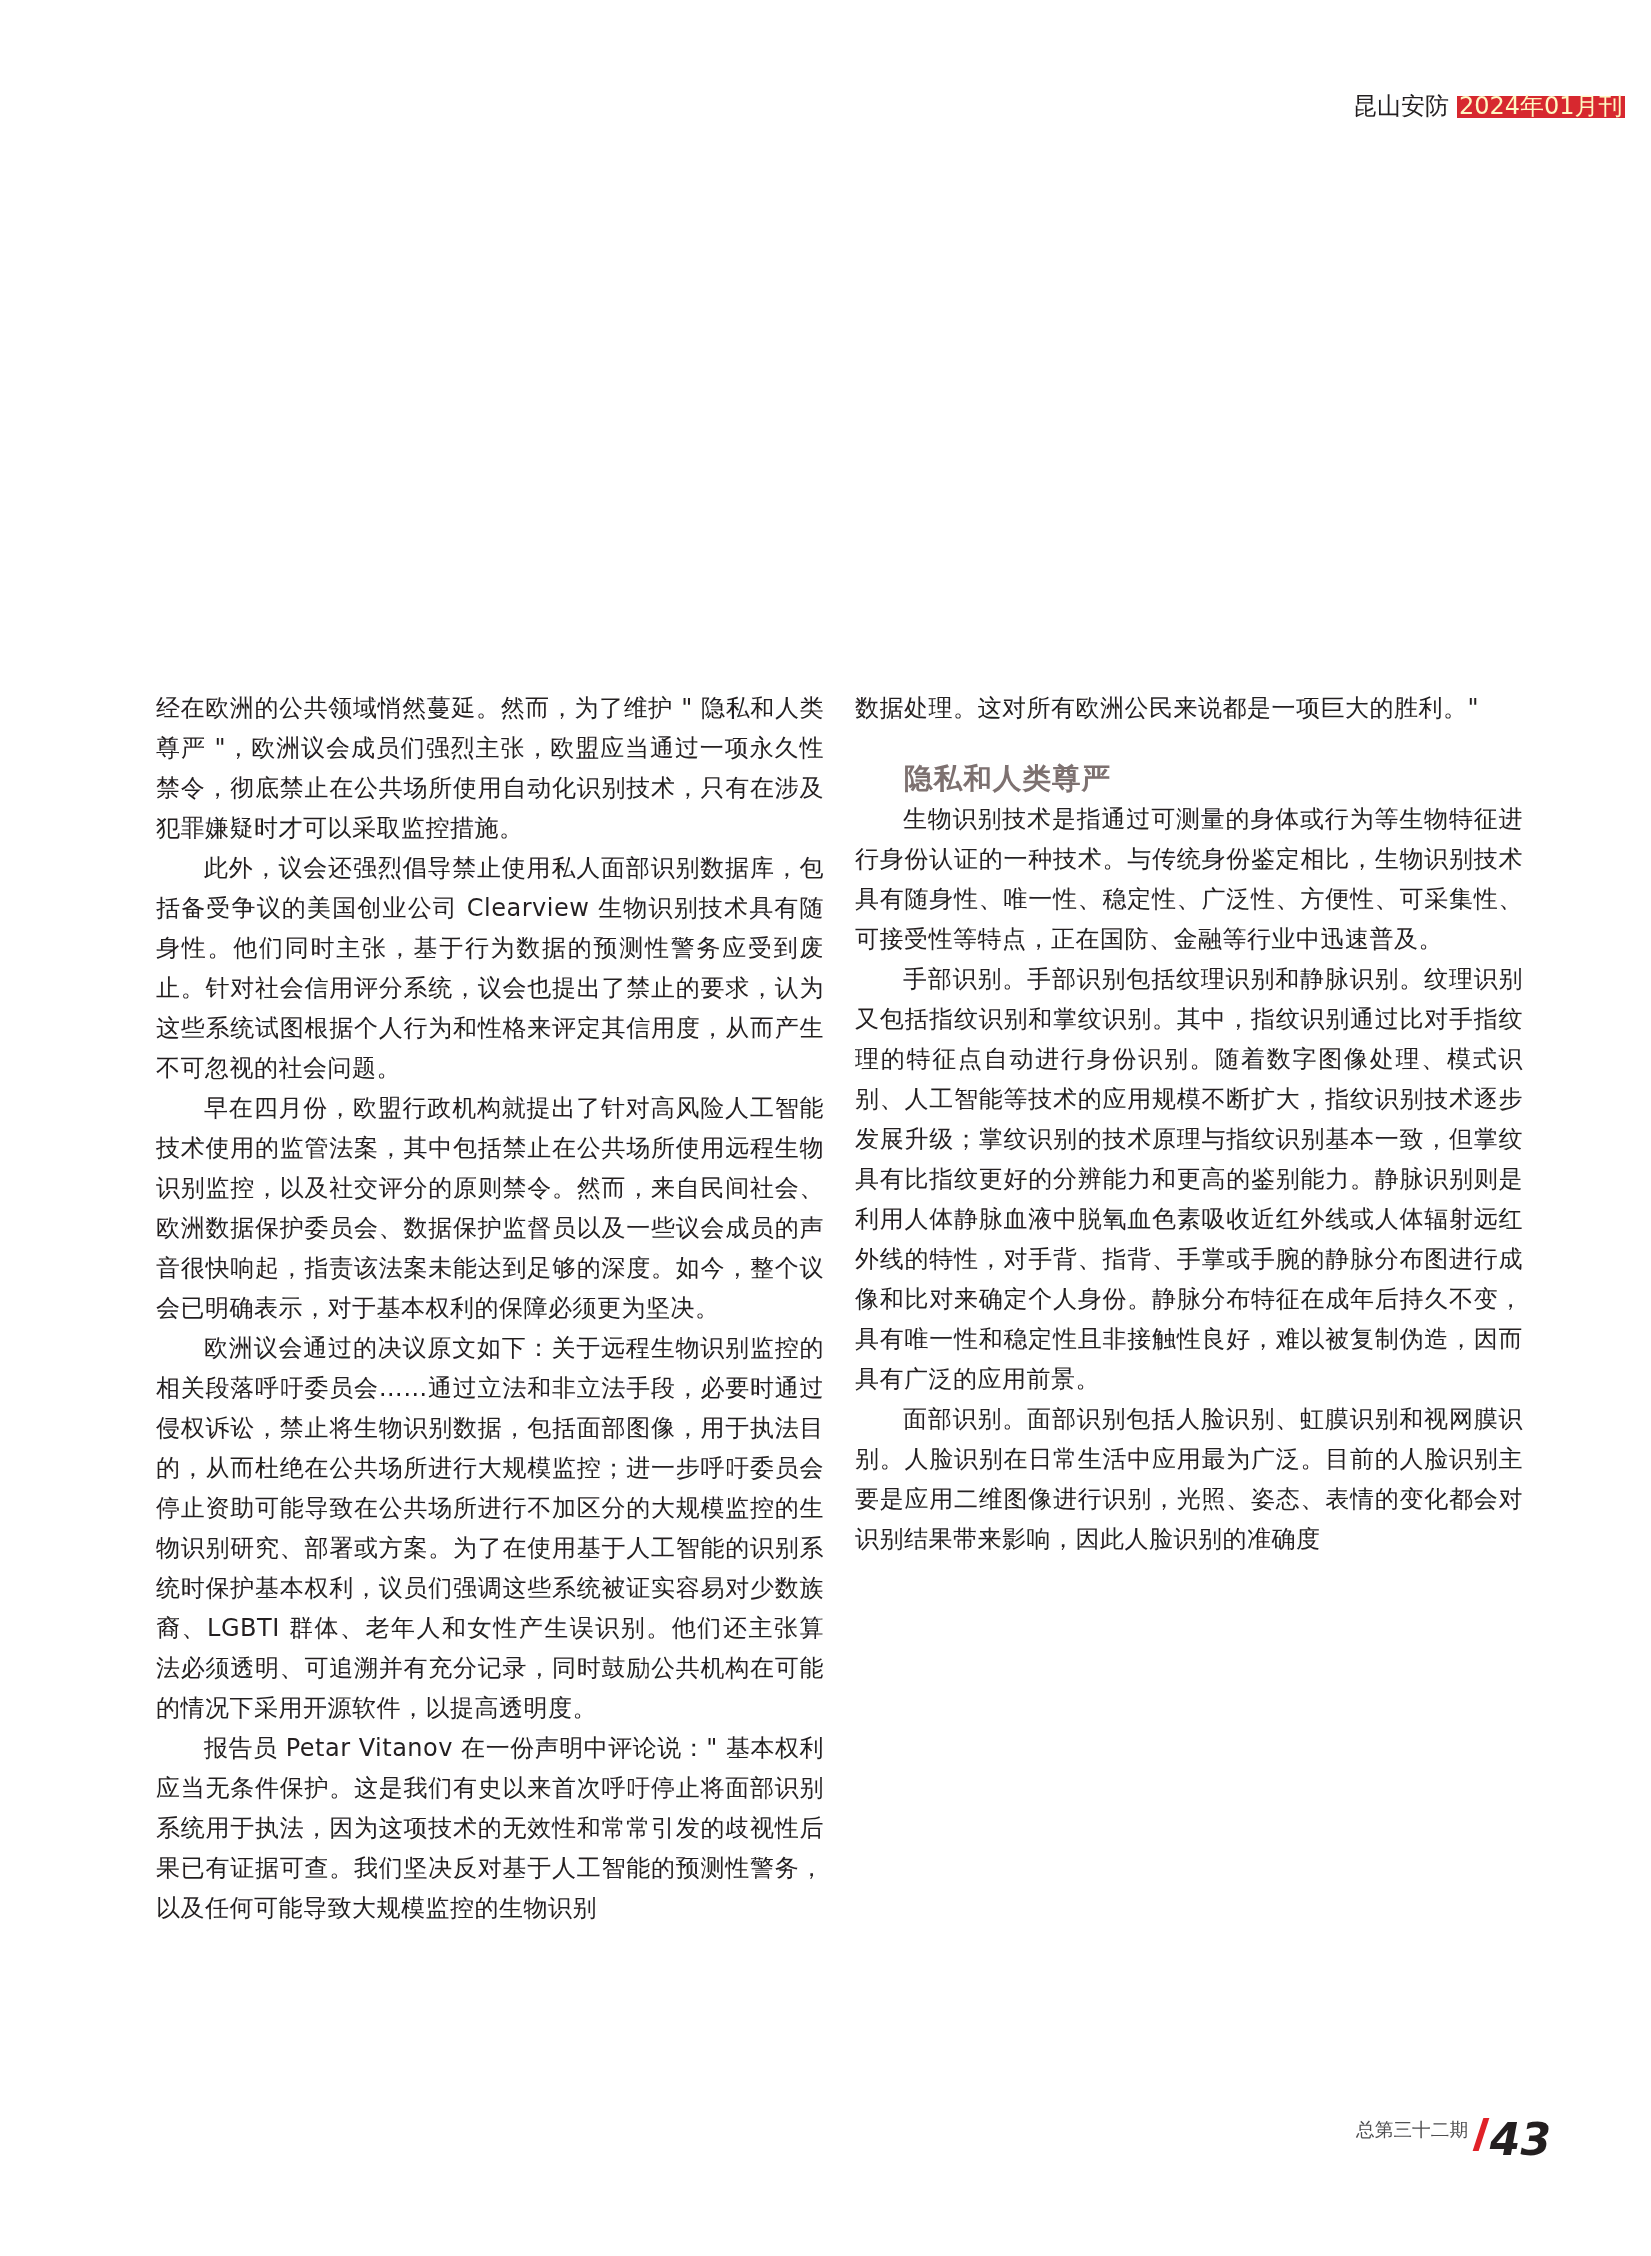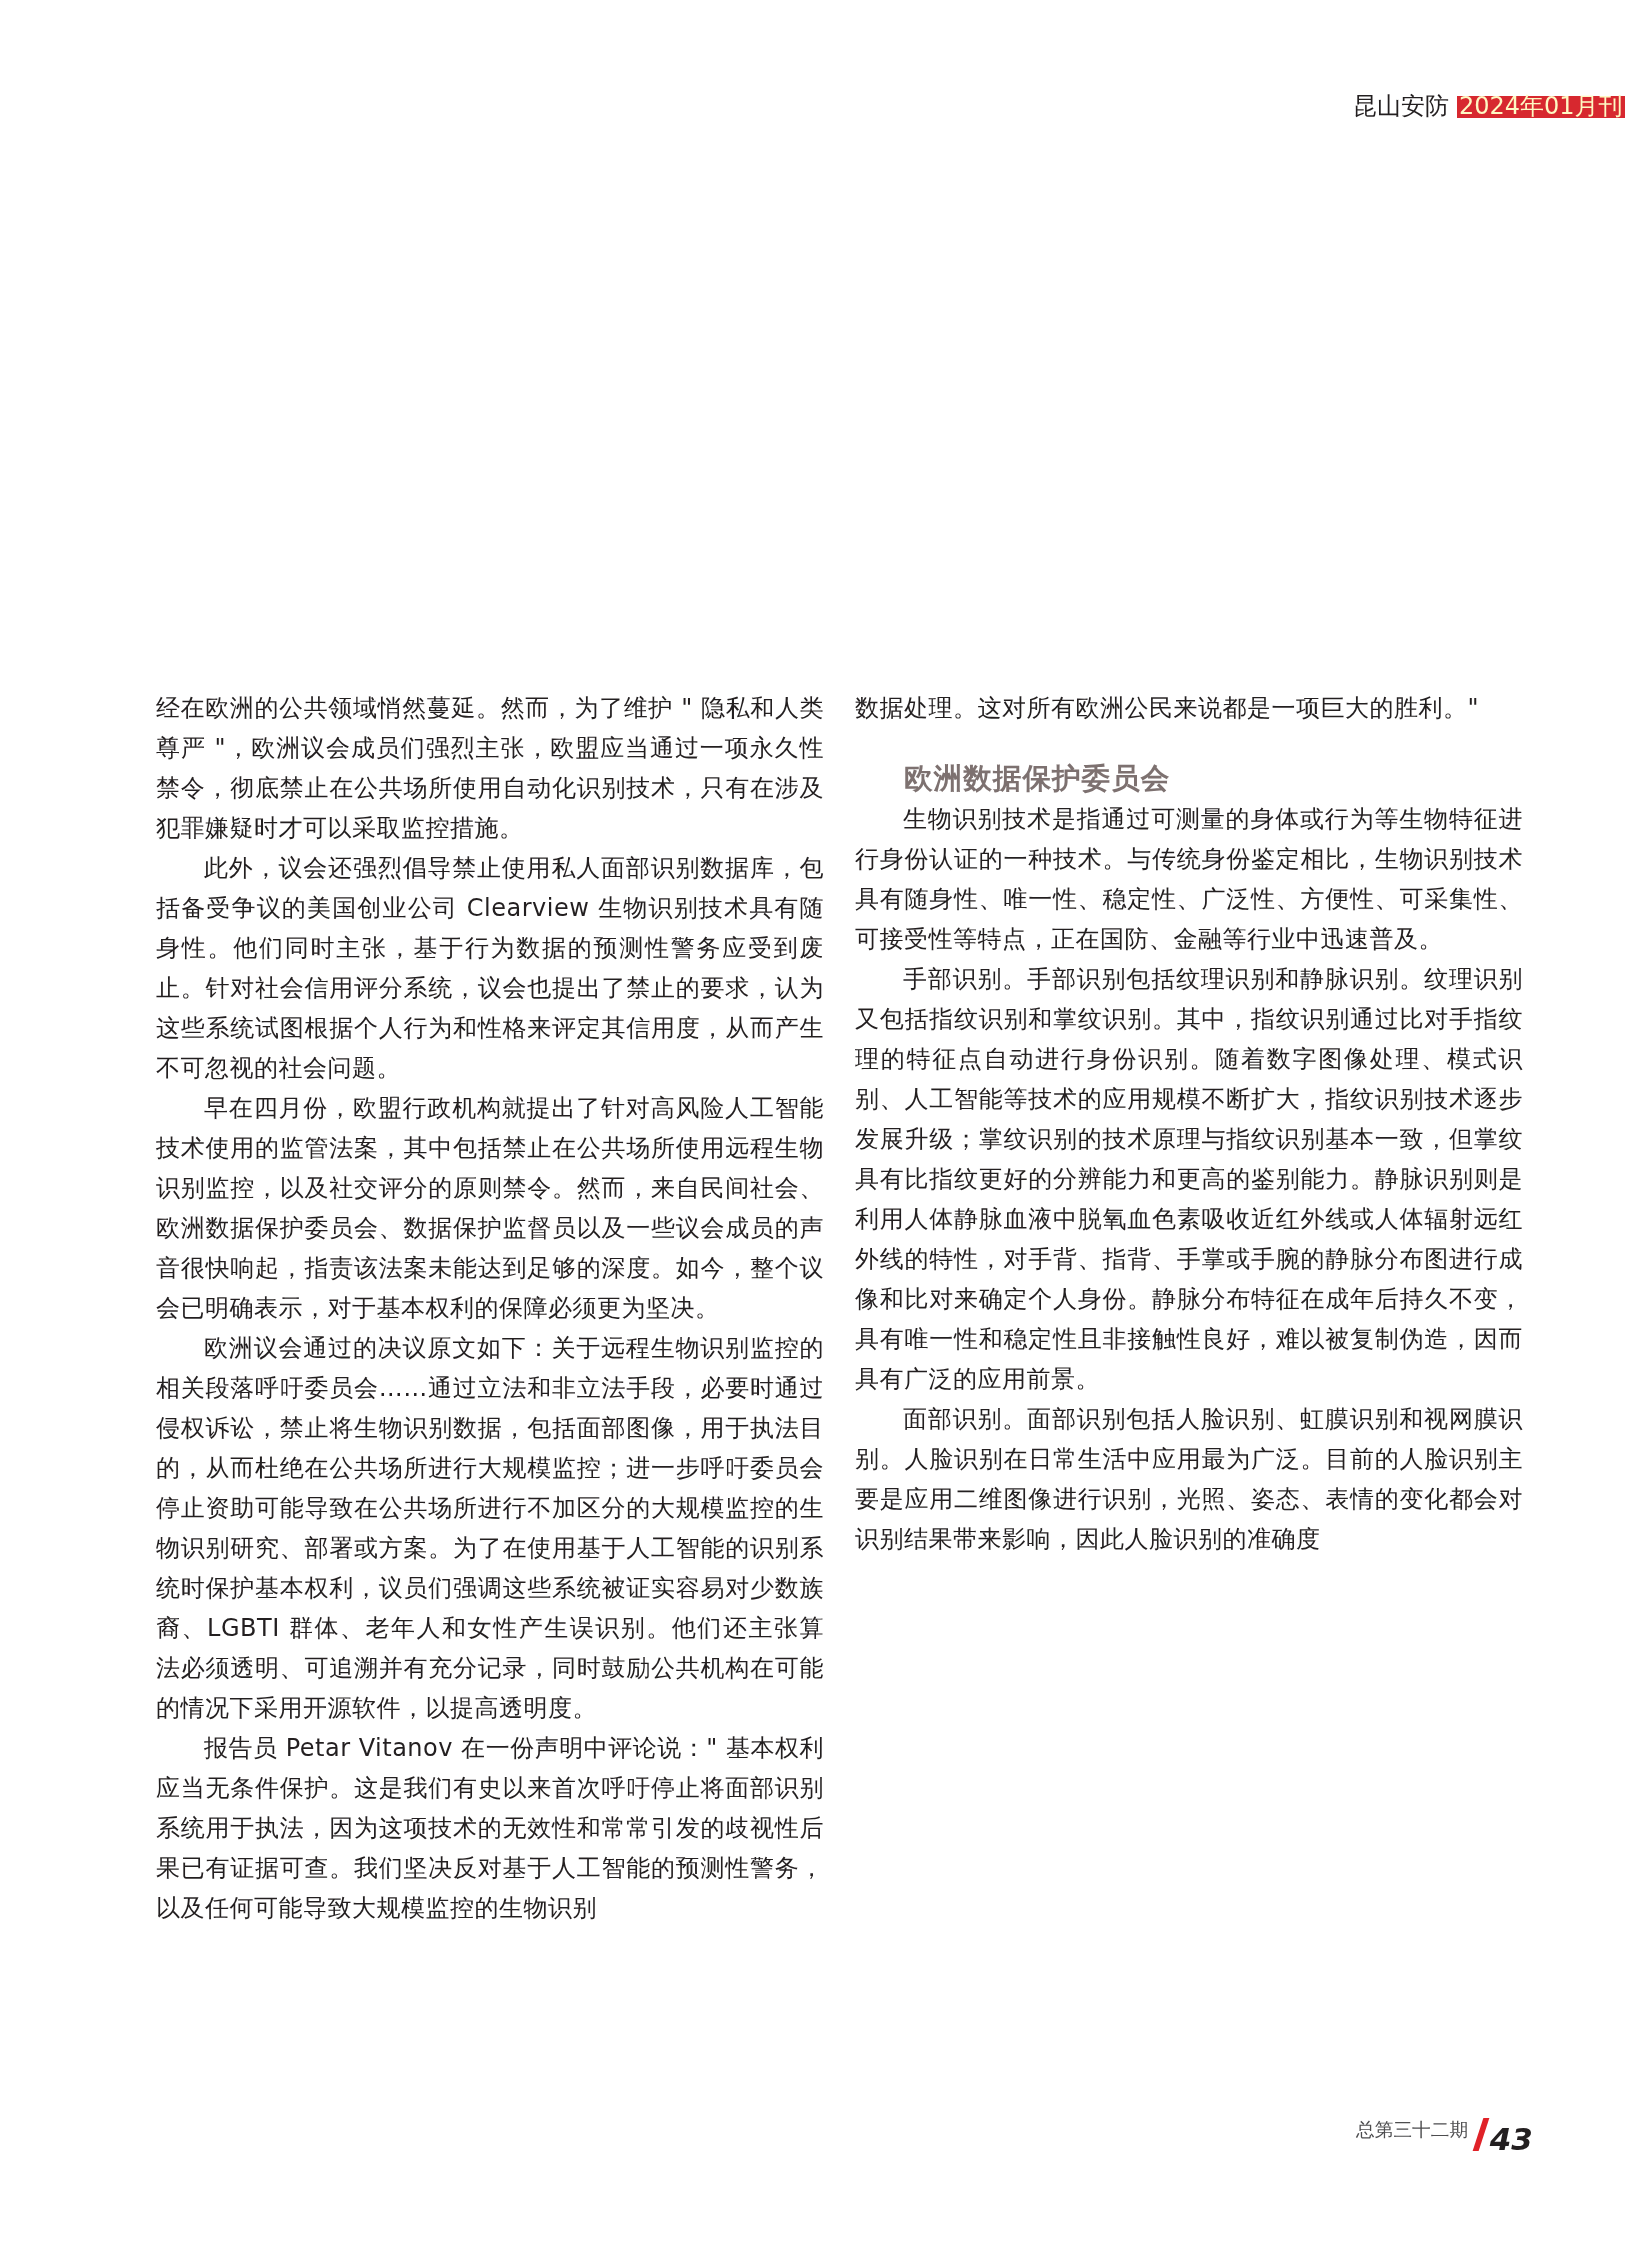--- a/index.html
+++ b/index.html
@@ -13,41 +13,41 @@
          text-justify:inter-character; letter-spacing:0.5px; }
   .col-left { left:156px; top:688px; }
   .col-right { left:855px; top:688px; }
   .col p { margin:0; }
   .col p.indent { text-indent:2em; }
   .section-heading { margin:29.6px 0 0 0; font-size:28.6px; line-height:41px; color:#7d7170;
                      text-indent:49px; letter-spacing:1px; }
   .footer { position:absolute; top:2118px; left:1356px; display:flex; align-items:flex-start; height:49px; }
   .footer .label { font-size:18.7px; color:#4d4d4f; line-height:23.6px; margin-bottom:5.9px; }
   .footer .slash { width:5.9px; height:33px; background:#e02228; transform:skewX(-18deg); margin:0 5.9px 3.9px 9.9px; }
-  .footer .pnum { font-size:31px; font-weight:bold; font-style:italic; color:#231f20; line-height:43px; }
+  .footer .pnum { font-size:44px; font-weight:bold; font-style:italic; color:#231f20; line-height:43px; }
 </style>
 </head>
 <body>
 
 <div class="header">
   <span class="mag">昆山安防</span>
   <span class="issue">2024年01月刊</span>
 </div>
 
 <div class="col col-left">
   <p>经在欧洲的公共领域悄然蔓延。然而，为了维护 " 隐私和人类尊严 "，欧洲议会成员们强烈主张，欧盟应当通过一项永久性禁令，彻底禁止在公共场所使用自动化识别技术，只有在涉及犯罪嫌疑时才可以采取监控措施。</p>
   <p class="indent">此外，议会还强烈倡导禁止使用私人面部识别数据库，包括备受争议的美国创业公司 Clearview 生物识别技术具有随身性。他们同时主张，基于行为数据的预测性警务应受到废止。针对社会信用评分系统，议会也提出了禁止的要求，认为这些系统试图根据个人行为和性格来评定其信用度，从而产生不可忽视的社会问题。</p>
   <p class="indent">早在四月份，欧盟行政机构就提出了针对高风险人工智能技术使用的监管法案，其中包括禁止在公共场所使用远程生物识别监控，以及社交评分的原则禁令。然而，来自民间社会、欧洲数据保护委员会、数据保护监督员以及一些议会成员的声音很快响起，指责该法案未能达到足够的深度。如今，整个议会已明确表示，对于基本权利的保障必须更为坚决。</p>
   <p class="indent">欧洲议会通过的决议原文如下：关于远程生物识别监控的相关段落呼吁委员会……通过立法和非立法手段，必要时通过侵权诉讼，禁止将生物识别数据，包括面部图像，用于执法目的，从而杜绝在公共场所进行大规模监控；进一步呼吁委员会停止资助可能导致在公共场所进行不加区分的大规模监控的生物识别研究、部署或方案。为了在使用基于人工智能的识别系统时保护基本权利，议员们强调这些系统被证实容易对少数族裔、LGBTI 群体、老年人和女性产生误识别。他们还主张算法必须透明、可追溯并有充分记录，同时鼓励公共机构在可能的情况下采用开源软件，以提高透明度。</p>
   <p class="indent">报告员 Petar Vitanov 在一份声明中评论说：" 基本权利应当无条件保护。这是我们有史以来首次呼吁停止将面部识别系统用于执法，因为这项技术的无效性和常常引发的歧视性后果已有证据可查。我们坚决反对基于人工智能的预测性警务，以及任何可能导致大规模监控的生物识别</p>
 </div>
 
 <div class="col col-right">
   <p>数据处理。这对所有欧洲公民来说都是一项巨大的胜利。"</p>
-  <h2 class="section-heading">欧洲数据保护委员会</h2>
+  <h2 class="section-heading">隐私和人类尊严</h2>
   <p class="indent">生物识别技术是指通过可测量的身体或行为等生物特征进行身份认证的一种技术。与传统身份鉴定相比，生物识别技术具有随身性、唯一性、稳定性、广泛性、方便性、可采集性、可接受性等特点，正在国防、金融等行业中迅速普及。</p>
   <p class="indent">手部识别。手部识别包括纹理识别和静脉识别。纹理识别又包括指纹识别和掌纹识别。其中，指纹识别通过比对手指纹理的特征点自动进行身份识别。随着数字图像处理、模式识别、人工智能等技术的应用规模不断扩大，指纹识别技术逐步发展升级；掌纹识别的技术原理与指纹识别基本一致，但掌纹具有比指纹更好的分辨能力和更高的鉴别能力。静脉识别则是利用人体静脉血液中脱氧血色素吸收近红外线或人体辐射远红外线的特性，对手背、指背、手掌或手腕的静脉分布图进行成像和比对来确定个人身份。静脉分布特征在成年后持久不变，具有唯一性和稳定性且非接触性良好，难以被复制伪造，因而具有广泛的应用前景。</p>
   <p class="indent">面部识别。面部识别包括人脸识别、虹膜识别和视网膜识别。人脸识别在日常生活中应用最为广泛。目前的人脸识别主要是应用二维图像进行识别，光照、姿态、表情的变化都会对识别结果带来影响，因此人脸识别的准确度</p>
 </div>
 
 <div class="footer">
   <span class="label">总第三十二期</span>
   <span class="slash"></span>
   <span class="pnum">43</span>
 </div>

